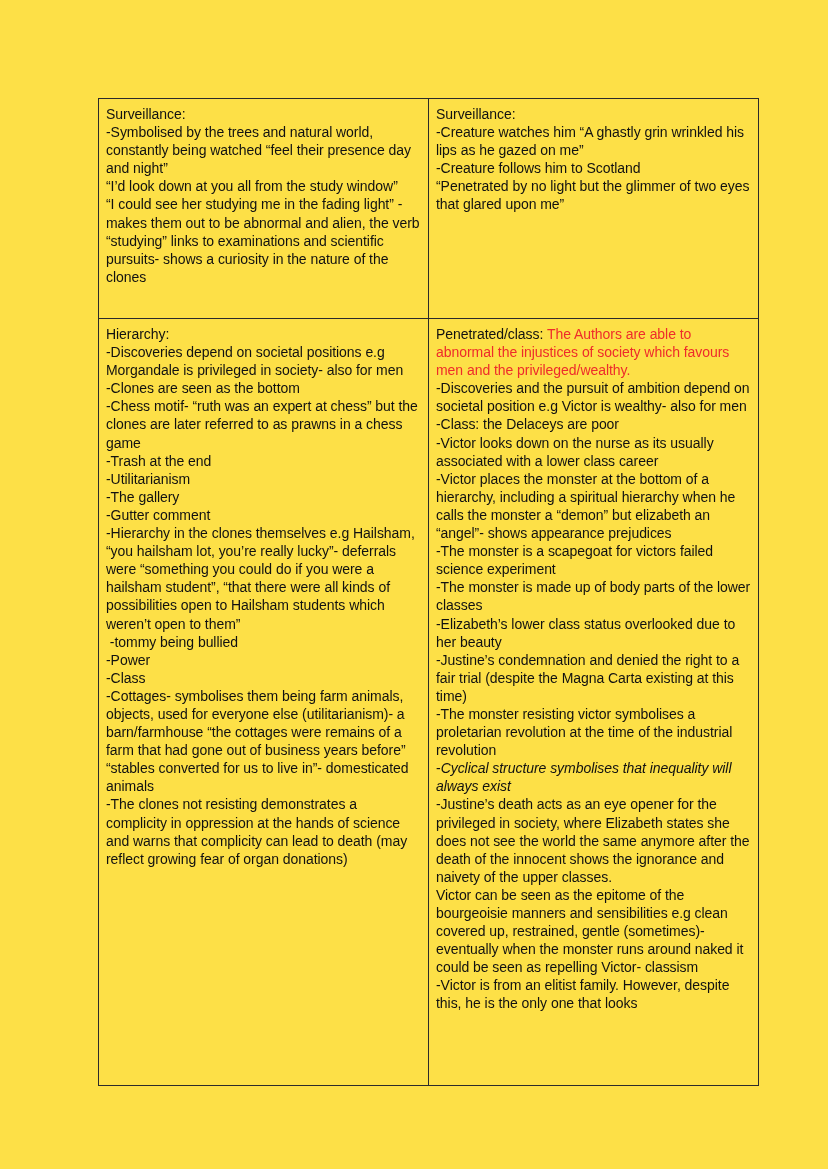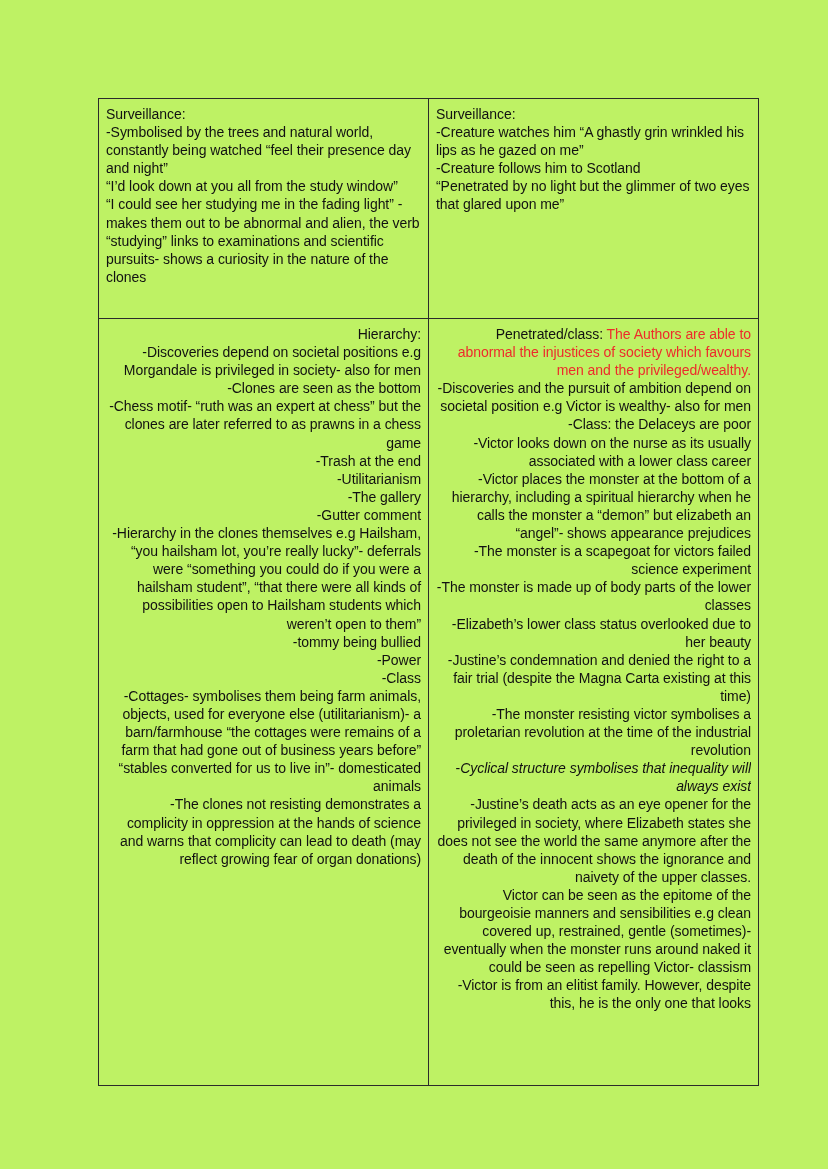--- a/index.html
+++ b/index.html
@@ -15,21 +15,21 @@
     color: #111111;
     overflow: hidden;
   }
 
   .page {
     position: absolute;
     left: 0;
     top: 0;
     width: 828px;
     height: 1169px;
-    background: #bef264;
+    background: #fde047;
   }
 
   .notes-table {
     position: absolute;
     left: 98px;
     top: 98px;
     width: 630px;
     height: 965px;
     border-collapse: collapse;
     table-layout: fixed;
@@ -39,21 +39,21 @@
     border: 1.4px solid #2b2b2b;
     vertical-align: top;
     padding: 6px 7px 5px 7px;
     overflow: hidden;
   }
 
   .col-left  { width: 315px; }
   .col-right { width: 315px; }
 
   .row-top td    { height: 208px; }
-  .row-bottom td { height: 755px; text-align: right; }
+  .row-bottom td { height: 755px; }
 
   .cell-body {
     font-size: 14px;
     line-height: 18.1px;
     letter-spacing: -0.05px;
     white-space: pre-wrap;
     word-wrap: break-word;
     color: #111111;
   }
 

